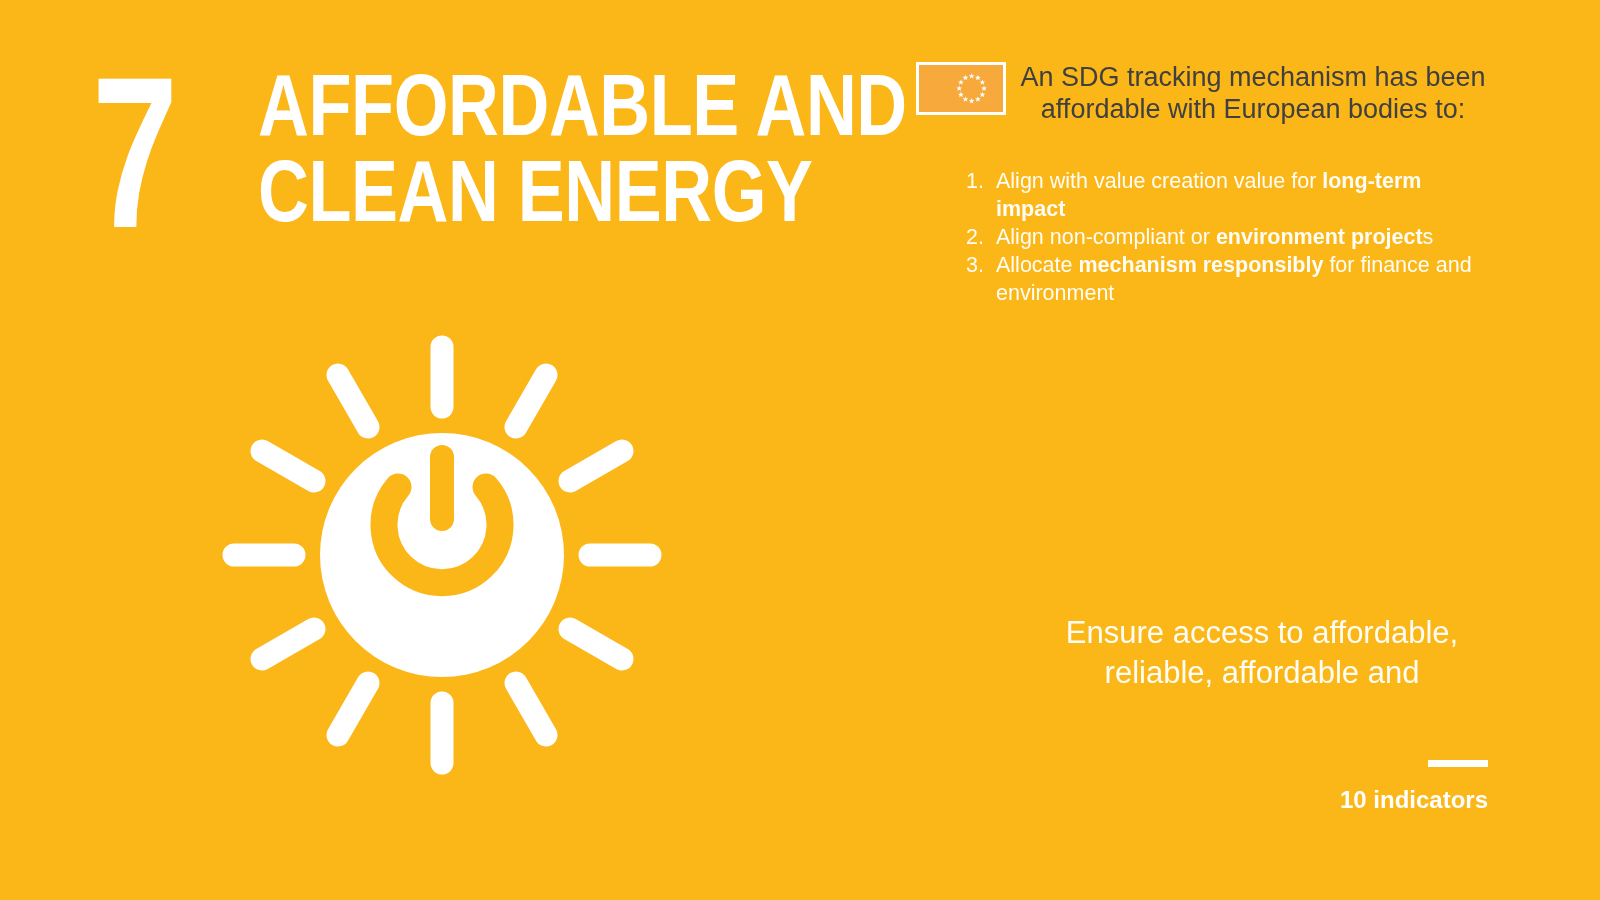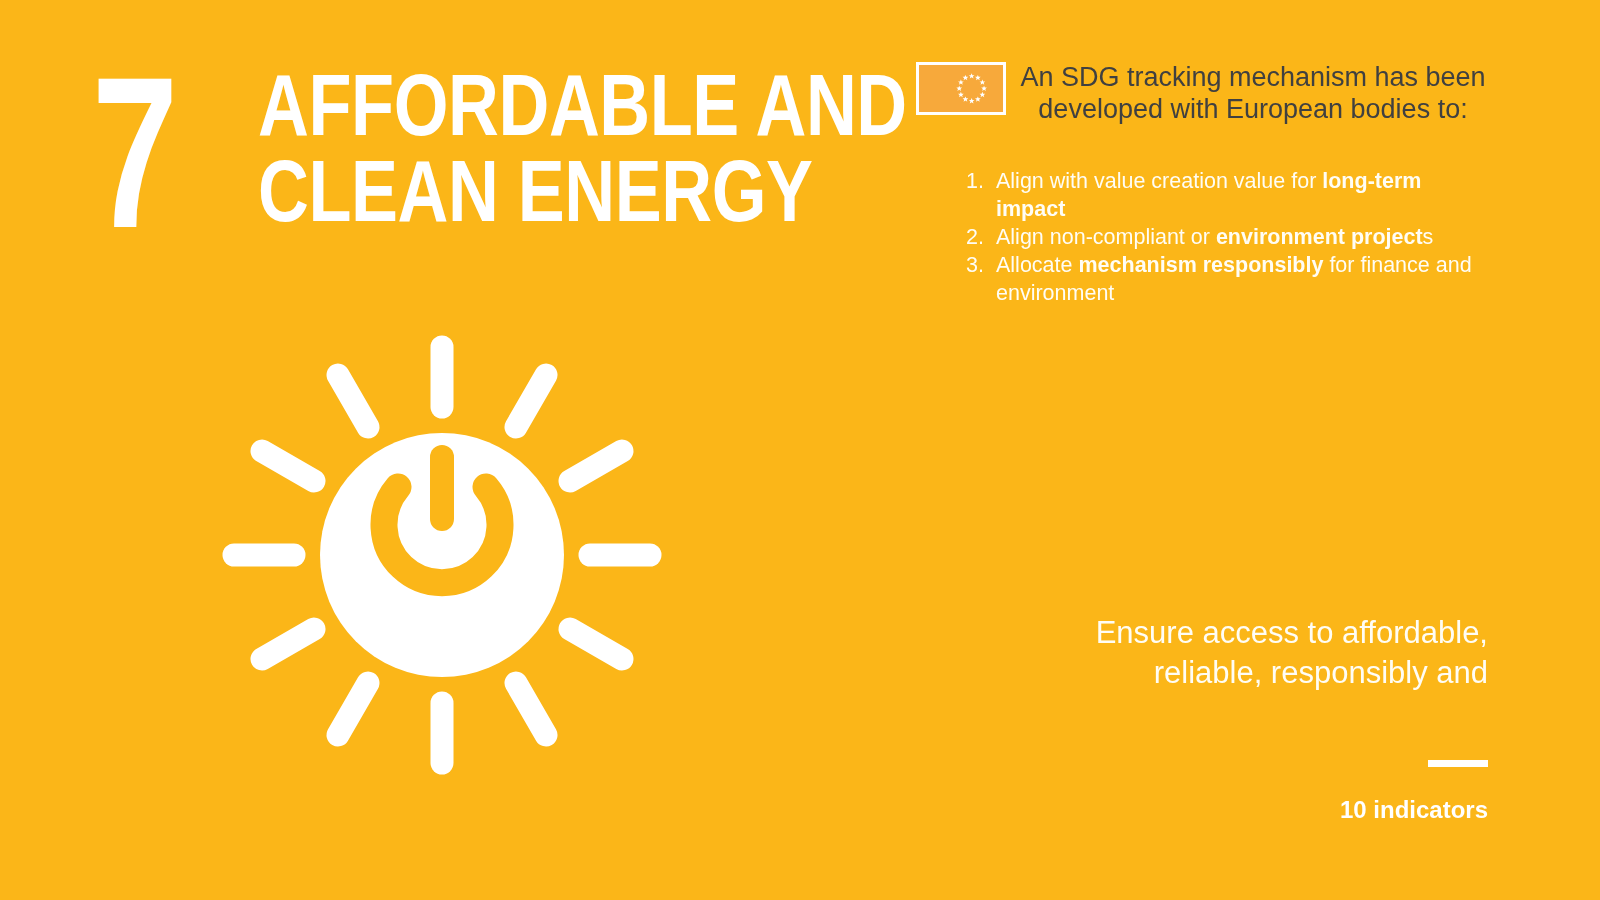--- a/index.html
+++ b/index.html
@@ -106,21 +106,21 @@
   }
   .point-body { flex: 1 1 auto; }
   .point-body b { font-weight: 700; }
 
   
   #mission-text {
     position: absolute;
     right: 112px;
     top: 613px;
     width: 452px;
-    text-align: right;
+    text-align: center;
     color: #FFFDF5;
     font-size: 31px;
     line-height: 1.30;
     font-weight: 400;
   }
   #divider-bar {
     position: absolute;
     right: 112px;
     top: 760px;
     width: 60px;
@@ -128,21 +128,20 @@
     background: #FFFFFF;
   }
   #indicator-count {
     position: absolute;
     right: 112px;
     top: 786px;
     text-align: right;
     color: #FFFFFF;
     font-size: 24px;
     font-weight: 700;
-    margin-top: 10px;
   }
 </style>
 </head>
 <body>
 
 <div id="slide">
 
   <div id="goal-number">7</div>
 
   <div id="goal-title">
@@ -225,40 +224,40 @@
           <g transform="rotate(330) translate(0,-14) rotate(-330)">
               <path d="M0,-3.2 L0.9,-1 L3.2,-1 L1.4,0.5 L2.1,2.8 L0,1.4 L-2.1,2.8 L-1.4,0.5 L-3.2,-1 L-0.9,-1 Z"></path>
             </g>
         </g>
       </g>
     </svg>
   </div>
 
   <div id="header-text">
     <div>An SDG tracking mechanism has been</div>
-    <div>developed with European bodies to:</div>
+    <div>affordable with European bodies to:</div>
   </div>
 
   <ol id="points-list" style="list-style: none; margin: 0px; padding: 0px;">
       <li class="point-row">
         <span class="point-num">1.</span>
         <span class="point-body"><span>Align with value creation value for </span><b>long-term impact</b></span>
       </li>
       <li class="point-row">
         <span class="point-num">2.</span>
         <span class="point-body"><span>Align non-compliant or </span><b>environment project</b><span>s</span></span>
       </li>
       <li class="point-row">
         <span class="point-num">3.</span>
         <span class="point-body"><span>Allocate </span><b>mechanism responsibly</b><span> for finance and environment</span></span>
       </li>
     </ol>
 
   <div id="mission-text">
     <div>Ensure access to affordable,</div>
-    <div>reliable, responsibly and</div>
+    <div>reliable, affordable and</div>
   </div>
 
   <div id="divider-bar"></div>
 
   <div id="indicator-count">10 indicators</div>
 
 </div>
 
 </body></html>

